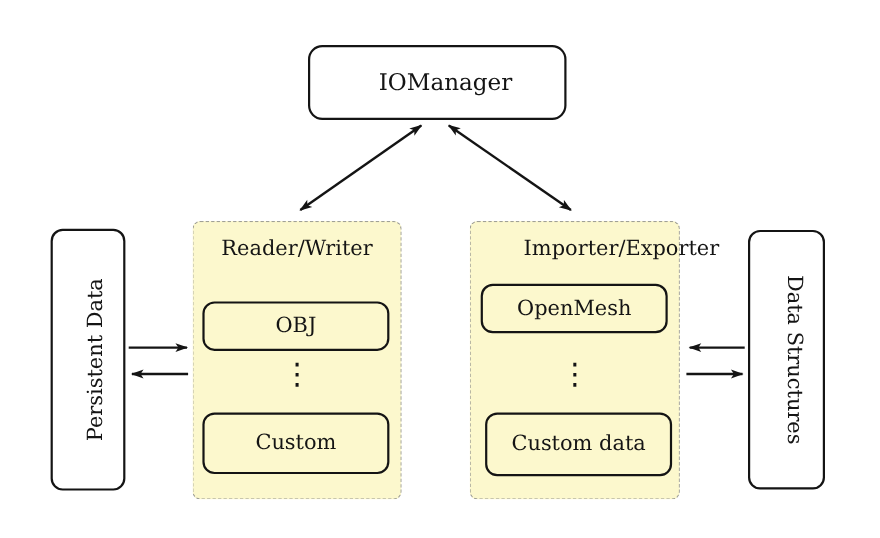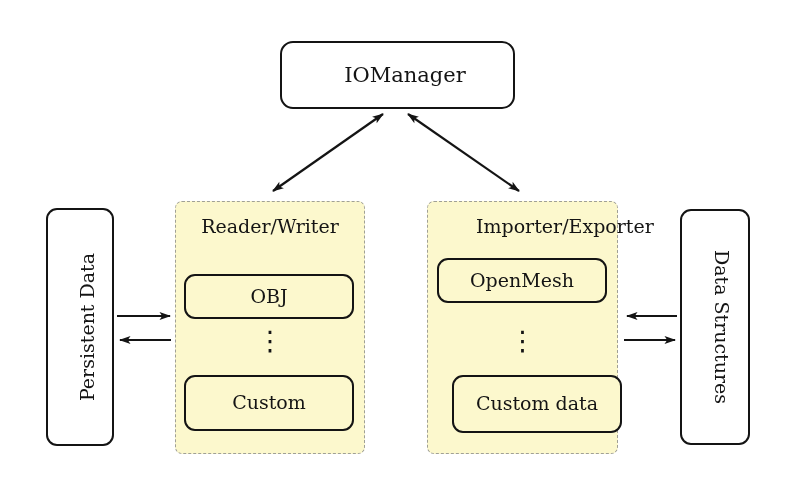--- a/index.html
+++ b/index.html
@@ -43,21 +43,21 @@
   .inner{
     position:absolute;box-sizing:border-box;
     background:var(--group-fill,#fcf8cd);
     border:2.6px solid var(--ink,#141414);border-radius:11px;
     display:flex;flex-direction:column;align-items:center;justify-content:center;
     text-align:center;font-size:19px;line-height:1.22;
   }
   #obj{left:8px;top:72px;width:170px;height:45px;}
   #cff{left:8px;top:173px;width:170px;height:56px;}
   #om{left:9px;top:56px;width:170px;height:45px;}
-  #cds{left:24px;top:173px;width:170px;height:58px;text-align:center;}
+  #cds{left:13px;top:173px;width:170px;height:58px;text-align:center;}
 
   .dots{
     position:absolute;left:0;right:0;top:125px;text-align:center;
     font-size:27px;line-height:1;font-family:"DejaVu Sans",sans-serif;
   }
 </style>
 </head>
 <body>
 
 <div class="canvas">

